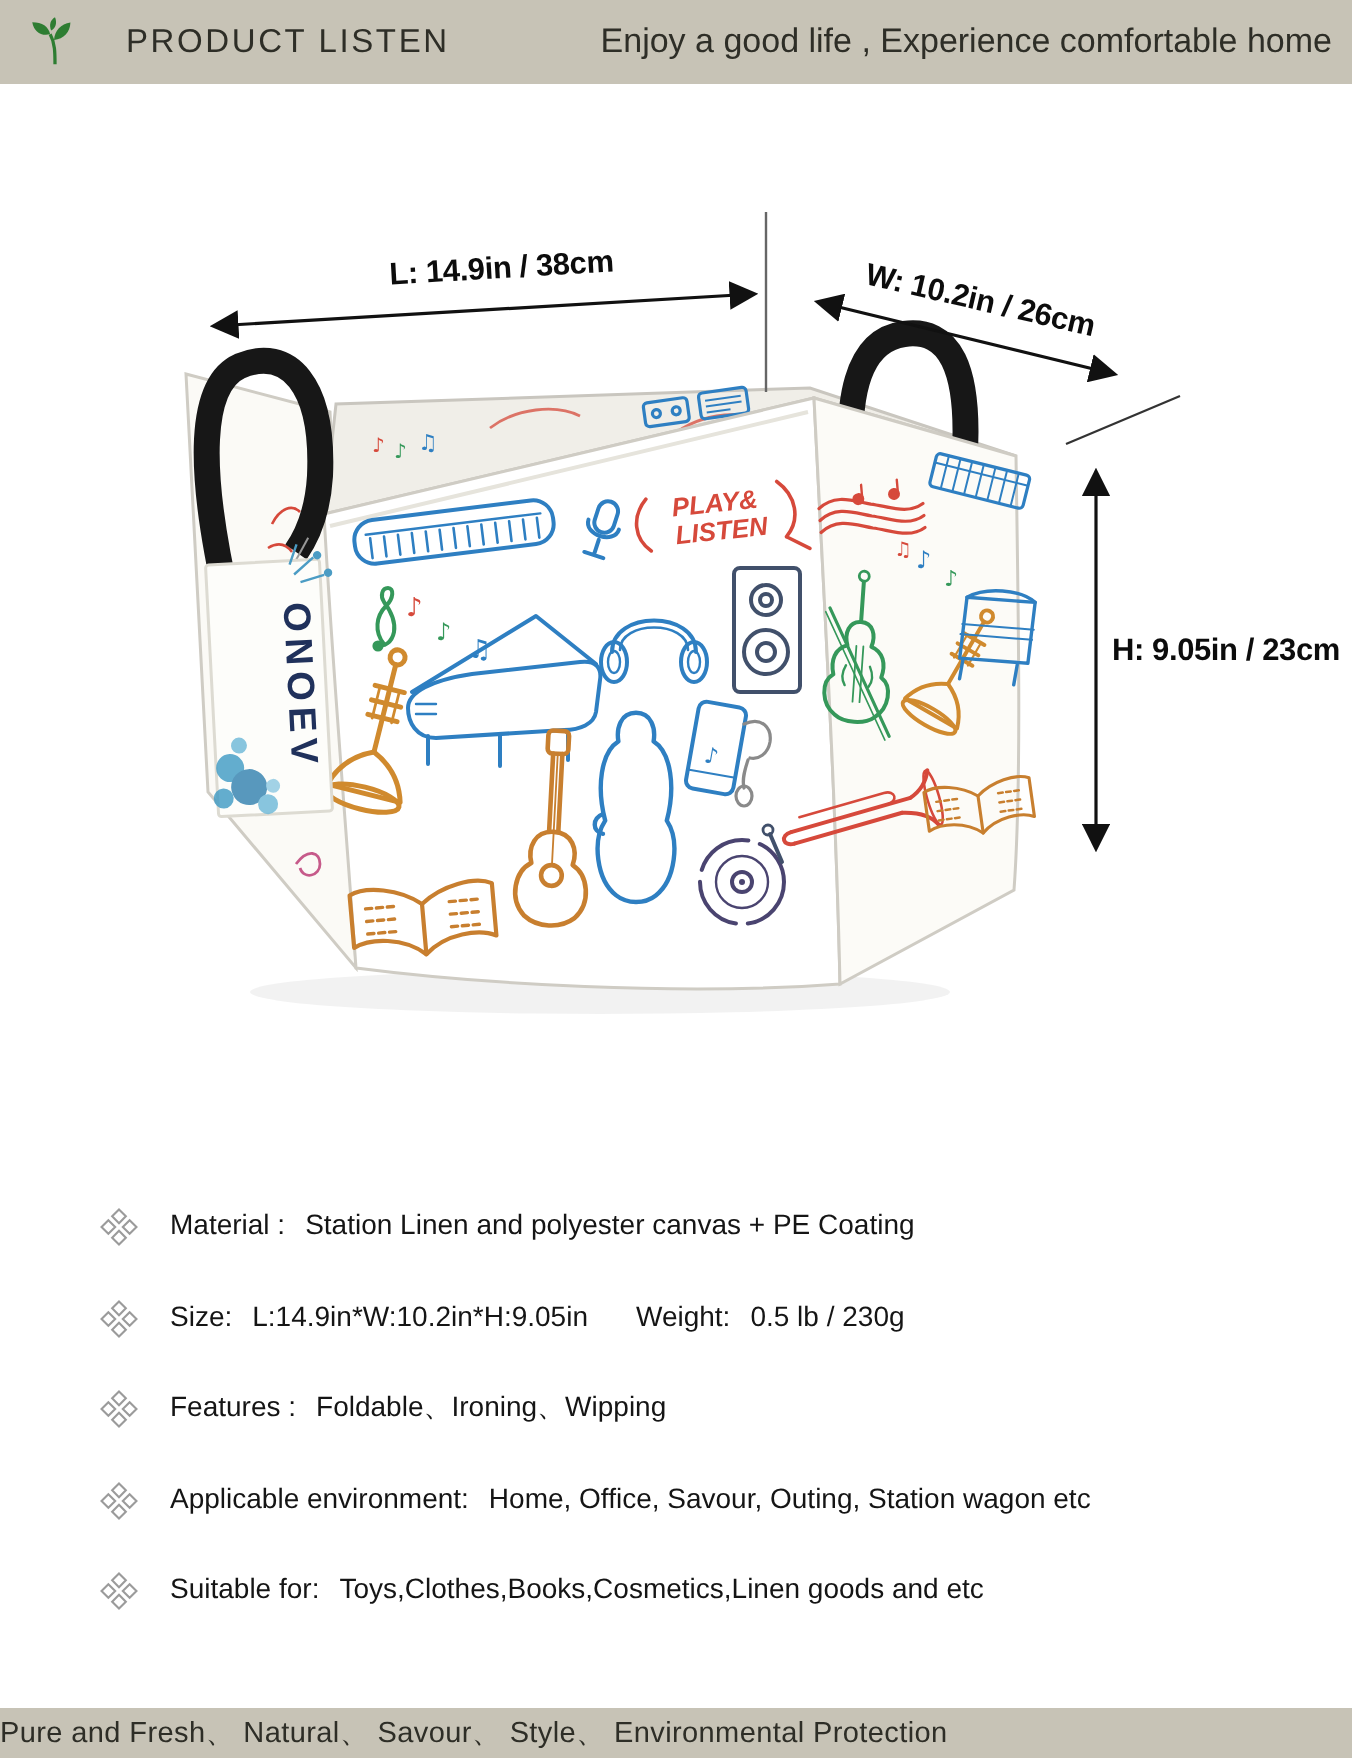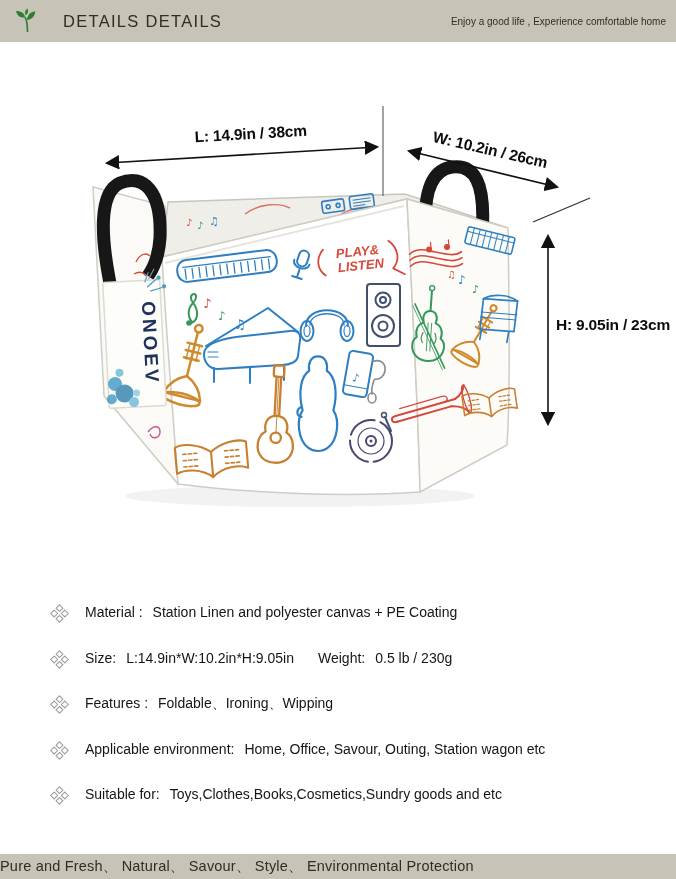--- a/index.html
+++ b/index.html
@@ -2,21 +2,21 @@
 <html><head>
 <meta charset="utf-8">
 <style>
   html,body{margin:0;padding:0}
   body{width:676px;height:879px;position:relative;background:#fff;overflow:hidden;
        font-family:"Liberation Sans","DejaVu Sans",sans-serif}
   .bar{position:absolute;left:0;right:0;background:#c7c3b6;color:#2e2e27;display:flex;align-items:center}
   .bar.top{top:0;height:42px;padding:0 10px 0 14px}
   .bar.bottom{bottom:0;height:25px;justify-content:flex-start;font-size:14.5px;letter-spacing:.2px}
   .bar-title{margin-left:22px;font-size:16.5px;letter-spacing:1.3px}
-  .bar-tagline{margin-left:auto;font-size:10px}
+  .bar-tagline{margin-left:auto;font-size:17px}
   #fig{position:absolute;top:42px;left:0}
   .dim{font-weight:bold;font-size:15.5px;fill:#0c0c0c;letter-spacing:-0.2px;
        font-family:"Liberation Sans","DejaVu Sans",sans-serif}
   .note{font-family:"DejaVu Sans",sans-serif}
   .print-txt{font-family:"Liberation Sans",sans-serif;font-style:italic;font-weight:bold;font-size:13px;fill:#d6493b}
   .brand-txt{font-family:"Liberation Sans",sans-serif;font-weight:bold;font-size:19px;fill:#20315b;letter-spacing:3px}
   .details{position:absolute;top:604px;left:0;right:0}
   .drow{display:flex;align-items:flex-start;height:45.5px;padding-left:50px;font-size:14px;color:#151515;white-space:nowrap}
   .drow svg{flex:0 0 auto;margin-right:16px}
   .dlabel{margin-right:10px}
@@ -27,21 +27,21 @@
 
 <div class="bar top">
   <span style="display:inline-flex">
     <svg width="27" height="27" viewBox="0 0 28 28">
       <path d="M14,25 C14,19 14,14 11.5,9.5" stroke="#2e7d32" stroke-width="1.7" fill="none"></path>
       <path d="M11.5,9.5 C6.5,10.5 3.2,8.2 2.2,3.2 C7.4,3.2 10.6,5.4 11.5,9.5 Z" fill="#2e7d32"></path>
       <path d="M13.5,12.5 C13.8,7.5 17,4.2 22,3.4 C21.8,8.6 18.6,11.8 13.5,12.5 Z" fill="#2e7d32"></path>
       <path d="M12,7.5 C10.8,4.4 11.6,2 14,0.6 C15.2,3.6 14.4,6.1 12,7.5 Z" fill="#2e7d32"></path>
     </svg>
   </span>
-  <span class="bar-title">DETAILS DETAILS</span>
+  <span class="bar-title">PRODUCT LISTEN</span>
   <span class="bar-tagline">Enjoy a good life , Experience comfortable home</span>
 </div>
 
 <svg id="fig" width="676" height="562" viewBox="0 42 676 562">
   <defs>
     <marker id="arr" markerWidth="9" markerHeight="9" viewBox="0 0 10 10" refX="8.5" refY="5" orient="auto-start-reverse">
       <path d="M0,0 L10,5 L0,10 Z" fill="#111"></path>
     </marker>
     <g id="trumpet" fill="none" stroke-linecap="round" stroke-linejoin="round" stroke-width="2">
       <circle cx="0" cy="-39" r="3"></circle>
@@ -314,19 +314,19 @@
   <div class="drow">
     <svg width="19" height="19" viewBox="0 0 20 20">
       <g fill="none" stroke="#9b9b9b" stroke-width="1.1">
         <path d="M10,0.8 L13.6,4.4 L10,8 L6.4,4.4 Z"></path>
           <path d="M4.4,6.4 L8,10 L4.4,13.6 L0.8,10 Z"></path>
         <path d="M15.6,6.4 L19.2,10 L15.6,13.6 L12,10 Z"></path>
           <path d="M10,12 L13.6,15.6 L10,19.2 L6.4,15.6 Z"></path>
       </g>
     </svg>
     <span class="dlabel">Suitable for:</span>
-    <span>Toys,Clothes,Books,Cosmetics,Sundry goods and etc</span>
+    <span>Toys,Clothes,Books,Cosmetics,Linen goods and etc</span>
   </div>
 </div>
 
 <div class="bar bottom">
   <span>Pure and Fresh、 Natural、 Savour、 Style、 Environmental Protection</span>
 </div>
 
 </body></html>

